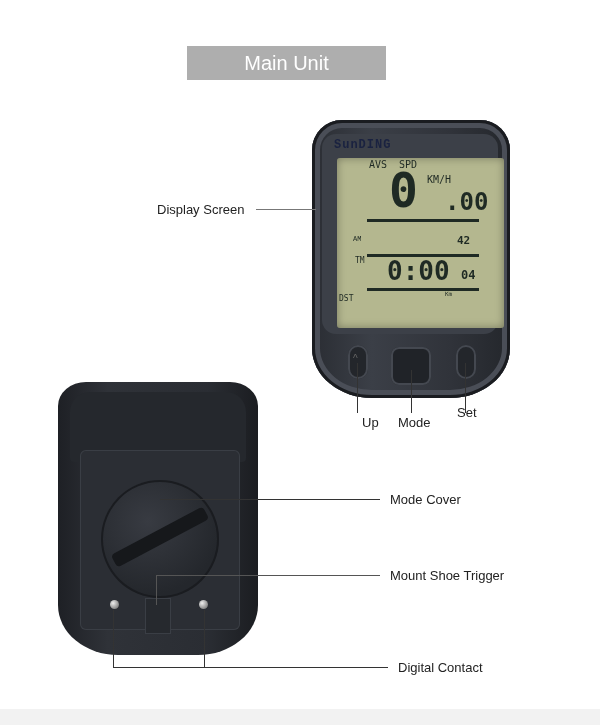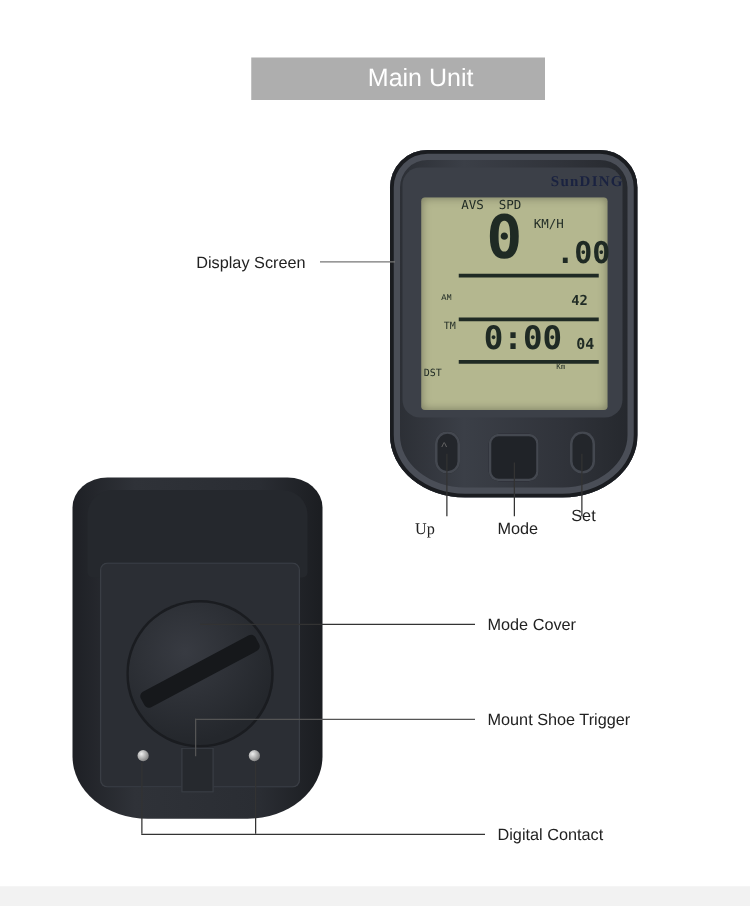--- a/index.html
+++ b/index.html
@@ -1,27 +1,27 @@
 <!DOCTYPE html>
 <html><head>
 <meta charset="utf-8">
 <style>
   html,body{margin:0;padding:0;}
   body{width:600px;height:725px;background:#ffffff;position:relative;overflow:hidden;font-family:"Liberation Sans",sans-serif;}
   .abs{position:absolute;}
-  .title-box{left:201px;top:46px;width:199px;height:34px;background:#aeaeae;color:#fff;font-size:20px;display:flex;align-items:center;justify-content:center;padding-left:36px;}
+  .title-box{left:187px;top:46px;width:199px;height:34px;background:#aeaeae;color:#fff;font-size:20px;display:flex;align-items:center;justify-content:center;}
   .label{font-size:13px;color:#222;white-space:nowrap;}
   .line{background:#333;}
   .footer{left:0;top:709px;width:600px;height:16px;background:#f2f2f2;}
 
   
   .front{left:312px;top:120px;width:198px;height:278px;background:linear-gradient(90deg,#2a2d33,#3b3f47 30%,#30333a 70%,#24272c);border-radius:30px 30px 60px 60px/30px 30px 50px 50px;box-shadow:inset 0 0 0 3px #1a1c20, inset 0 0 0 8px #4a4e57;}
   .front-bezel{left:322px;top:134px;width:176px;height:200px;background:#3c4048;border-radius:14px;}
-  .brand{left:1px;top:4px;width:176px;text-align:right;font-size:12px;font-weight:bold;color:#1a2240;letter-spacing:1px;font-family:Liberation Serif, serif;}
-  .lcd{left:337px;top:158px;width:149px;height:170px;background:#b4b78f;border-radius:3px;box-shadow:inset 0 0 8px rgba(0,0,0,.35);}
+  .brand{left:12px;top:4px;width:176px;text-align:left;font-size:12px;font-weight:bold;color:#1a2240;letter-spacing:1px;font-family:Liberation Mono, monospace;}
+  .lcd{left:337px;top:158px;width:167px;height:170px;background:#b4b78f;border-radius:3px;box-shadow:inset 0 0 8px rgba(0,0,0,.35);}
   .seg{font-family:"DejaVu Sans Mono",monospace;color:#1f2a24;position:absolute;font-weight:bold;}
   .lcd-line{position:absolute;left:30px;width:112px;height:3px;background:#1f2a24;}
   .btn-side{width:20px;height:34px;background:#23262b;border-radius:10px;box-shadow:inset 0 0 0 2px #444850;}
   .btn-mode{width:40px;height:38px;background:#202328;border-radius:8px;box-shadow:inset 0 0 0 2px #444850;}
 
   
   .back{left:58px;top:382px;width:200px;height:273px;background:linear-gradient(90deg,#1e2025,#2f3238 25%,#2a2d33 75%,#1b1d21);border-radius:28px 28px 60px 60px/24px 24px 50px 50px;}
   .back-top{left:70px;top:392px;width:176px;height:70px;background:#25282d;border-radius:20px 20px 4px 4px;}
   .mount{left:80px;top:450px;width:160px;height:180px;background:#2b2e34;border-radius:6px;box-shadow:inset 0 0 0 1px #3a3e45;}
   .cell{left:101px;top:480px;width:118px;height:118px;border-radius:50%;background:radial-gradient(circle at 40% 35%,#383b42,#24272c 70%);box-shadow:inset 0 0 0 2px #1a1c20;}
@@ -60,21 +60,21 @@
 
 <div class="abs btn-side" style="left:348px;top:345px;">
   <span class="abs" style="left:5px;top:8px;color:#666;font-size:10px;">^</span>
 </div>
 <div class="abs btn-mode" style="left:391px;top:347px;"></div>
 <div class="abs btn-side" style="left:456px;top:345px;"></div>
 
 <div class="abs line" style="left:357px;top:363px;width:1px;height:50px;"></div>
 <div class="abs line" style="left:411px;top:370px;width:1px;height:43px;"></div>
 <div class="abs line" style="left:465px;top:363px;width:1px;height:50px;"></div>
-<div class="abs label" style="left:332px;top:415px;font-family:Liberation Serif, serif;">Up</div>
+<div class="abs label" style="left:362px;top:415px;">Up</div>
 <div class="abs label" style="left:398px;top:415px;">Mode</div>
 <div class="abs label" style="left:457px;top:405px;">Set</div>
 
 <div class="abs label" style="left:157px;top:202px;">Display Screen</div>
 <div class="abs line" style="left:256px;top:209px;width:60px;height:1px;background:#777;"></div>
 
 <div class="abs back"></div>
 <div class="abs back-top"></div>
 <div class="abs mount"></div>
 <div class="abs cell"></div>

